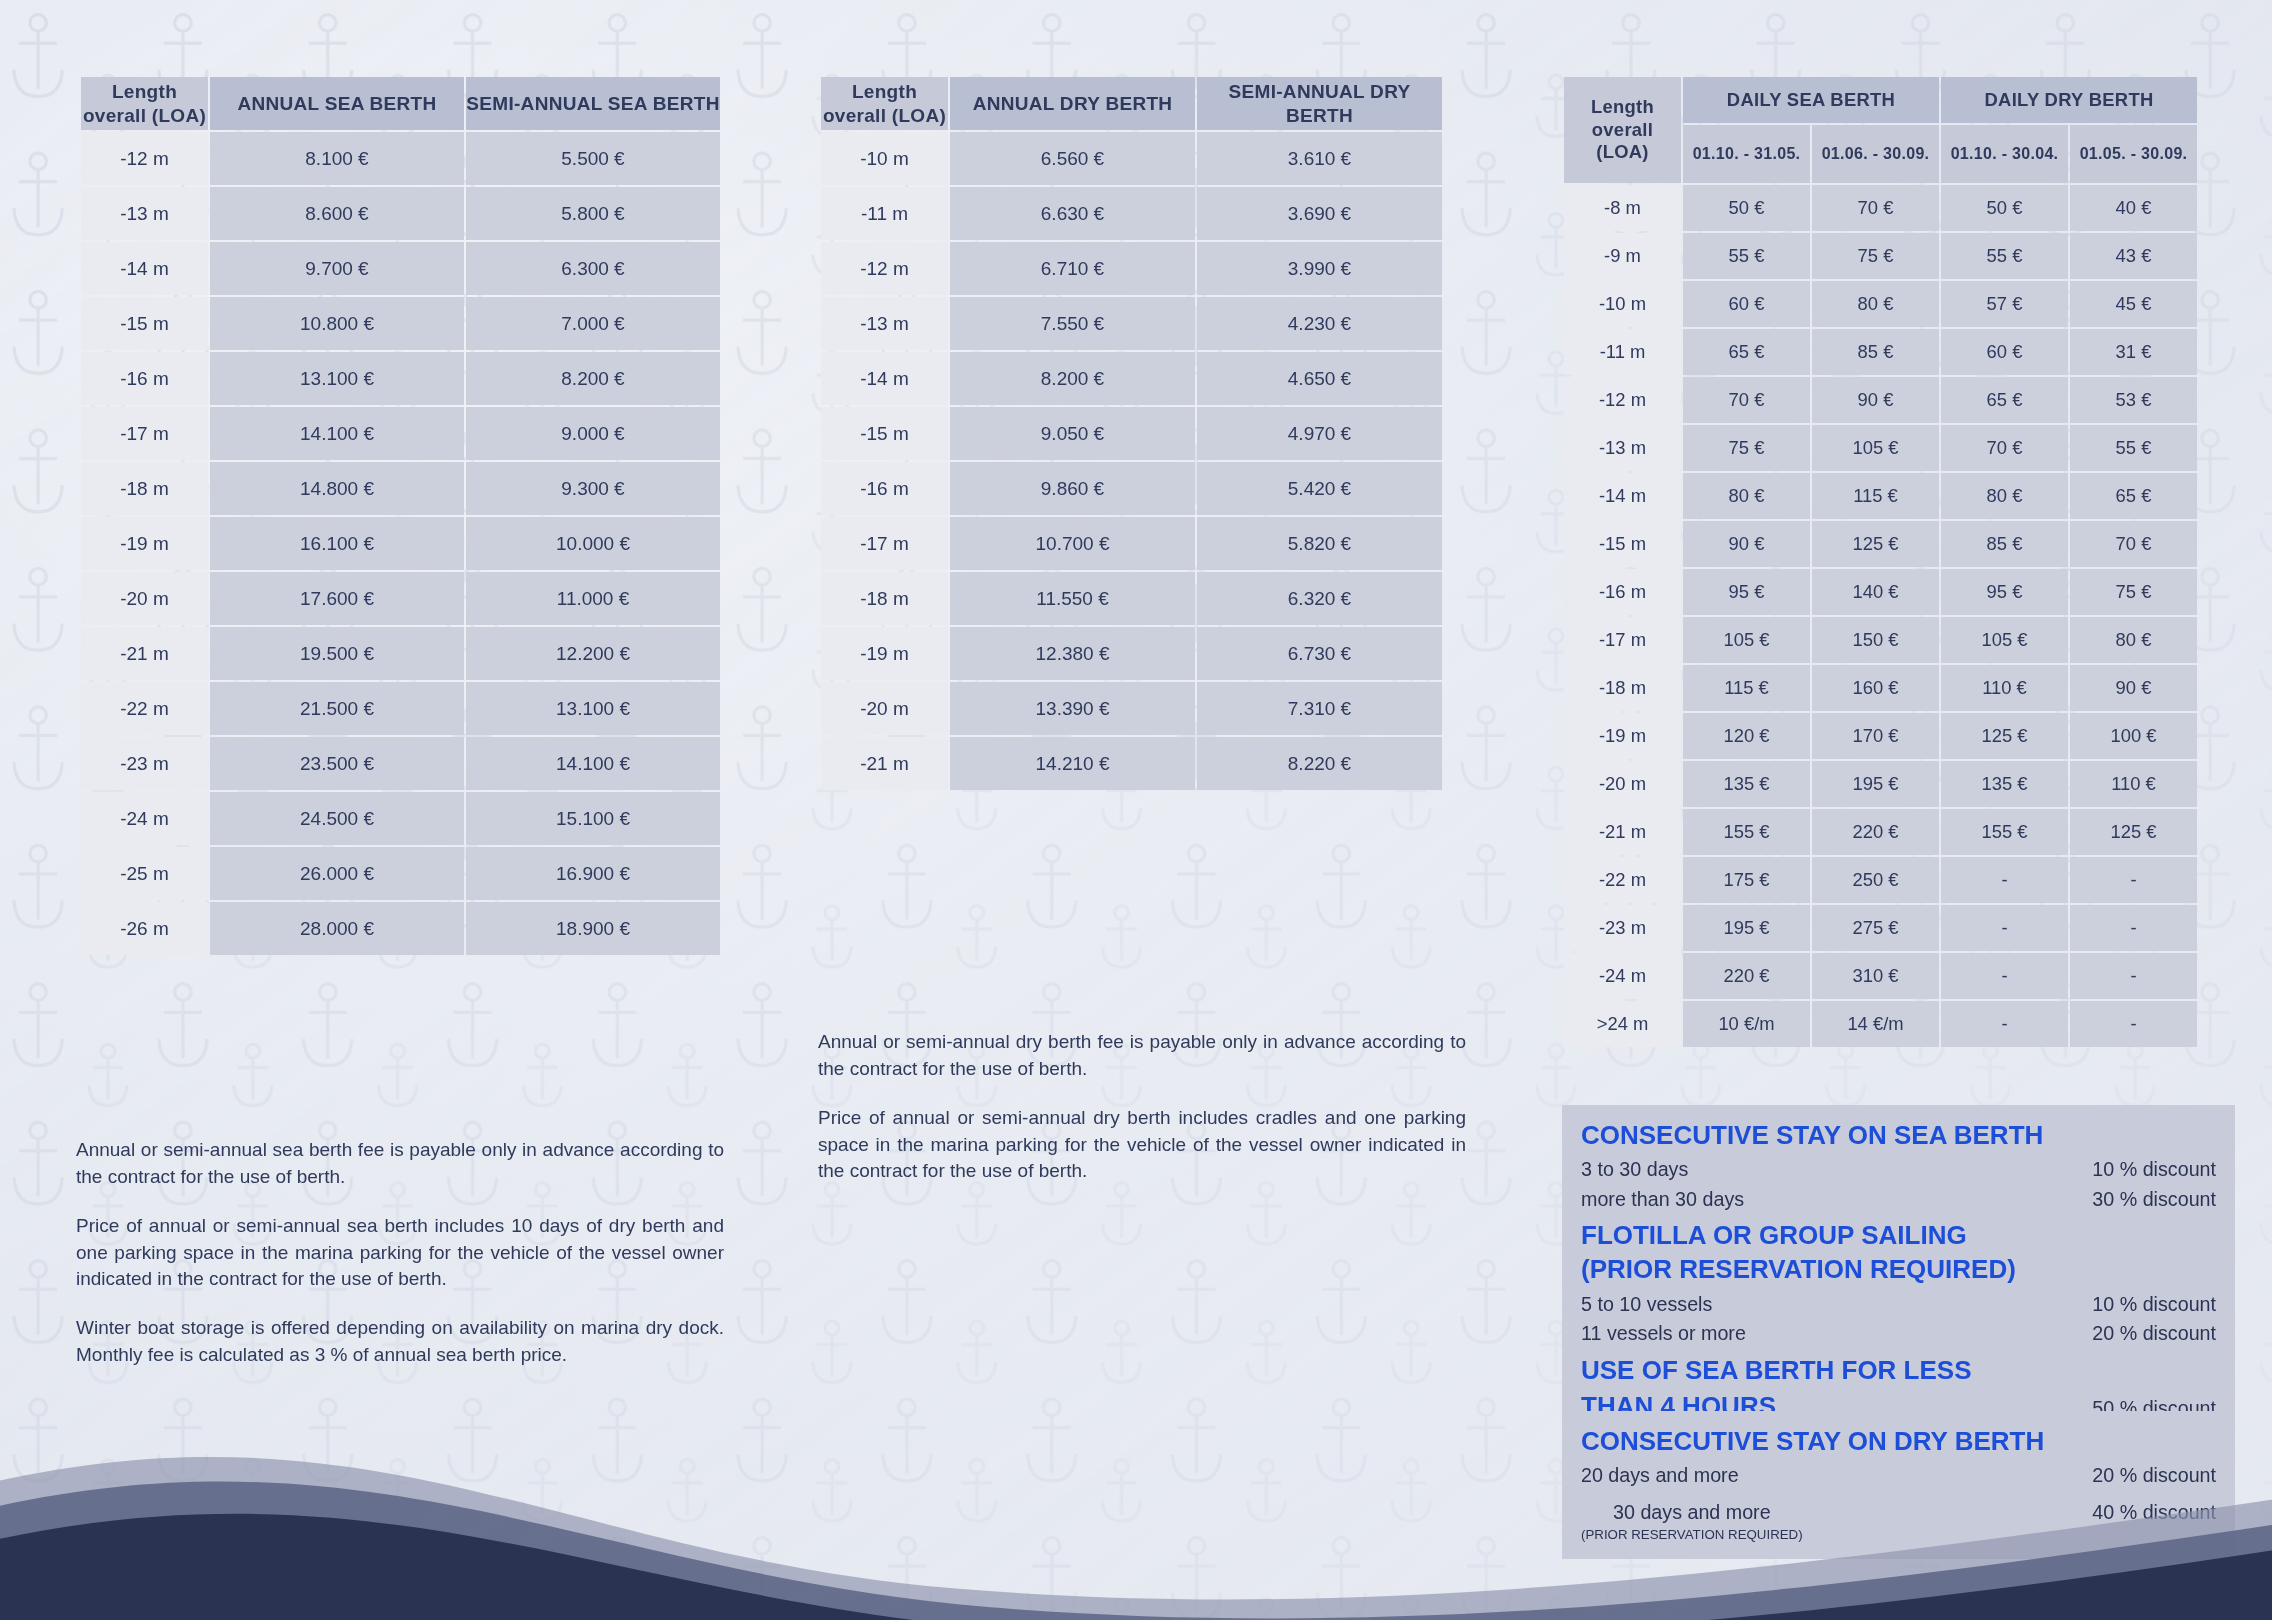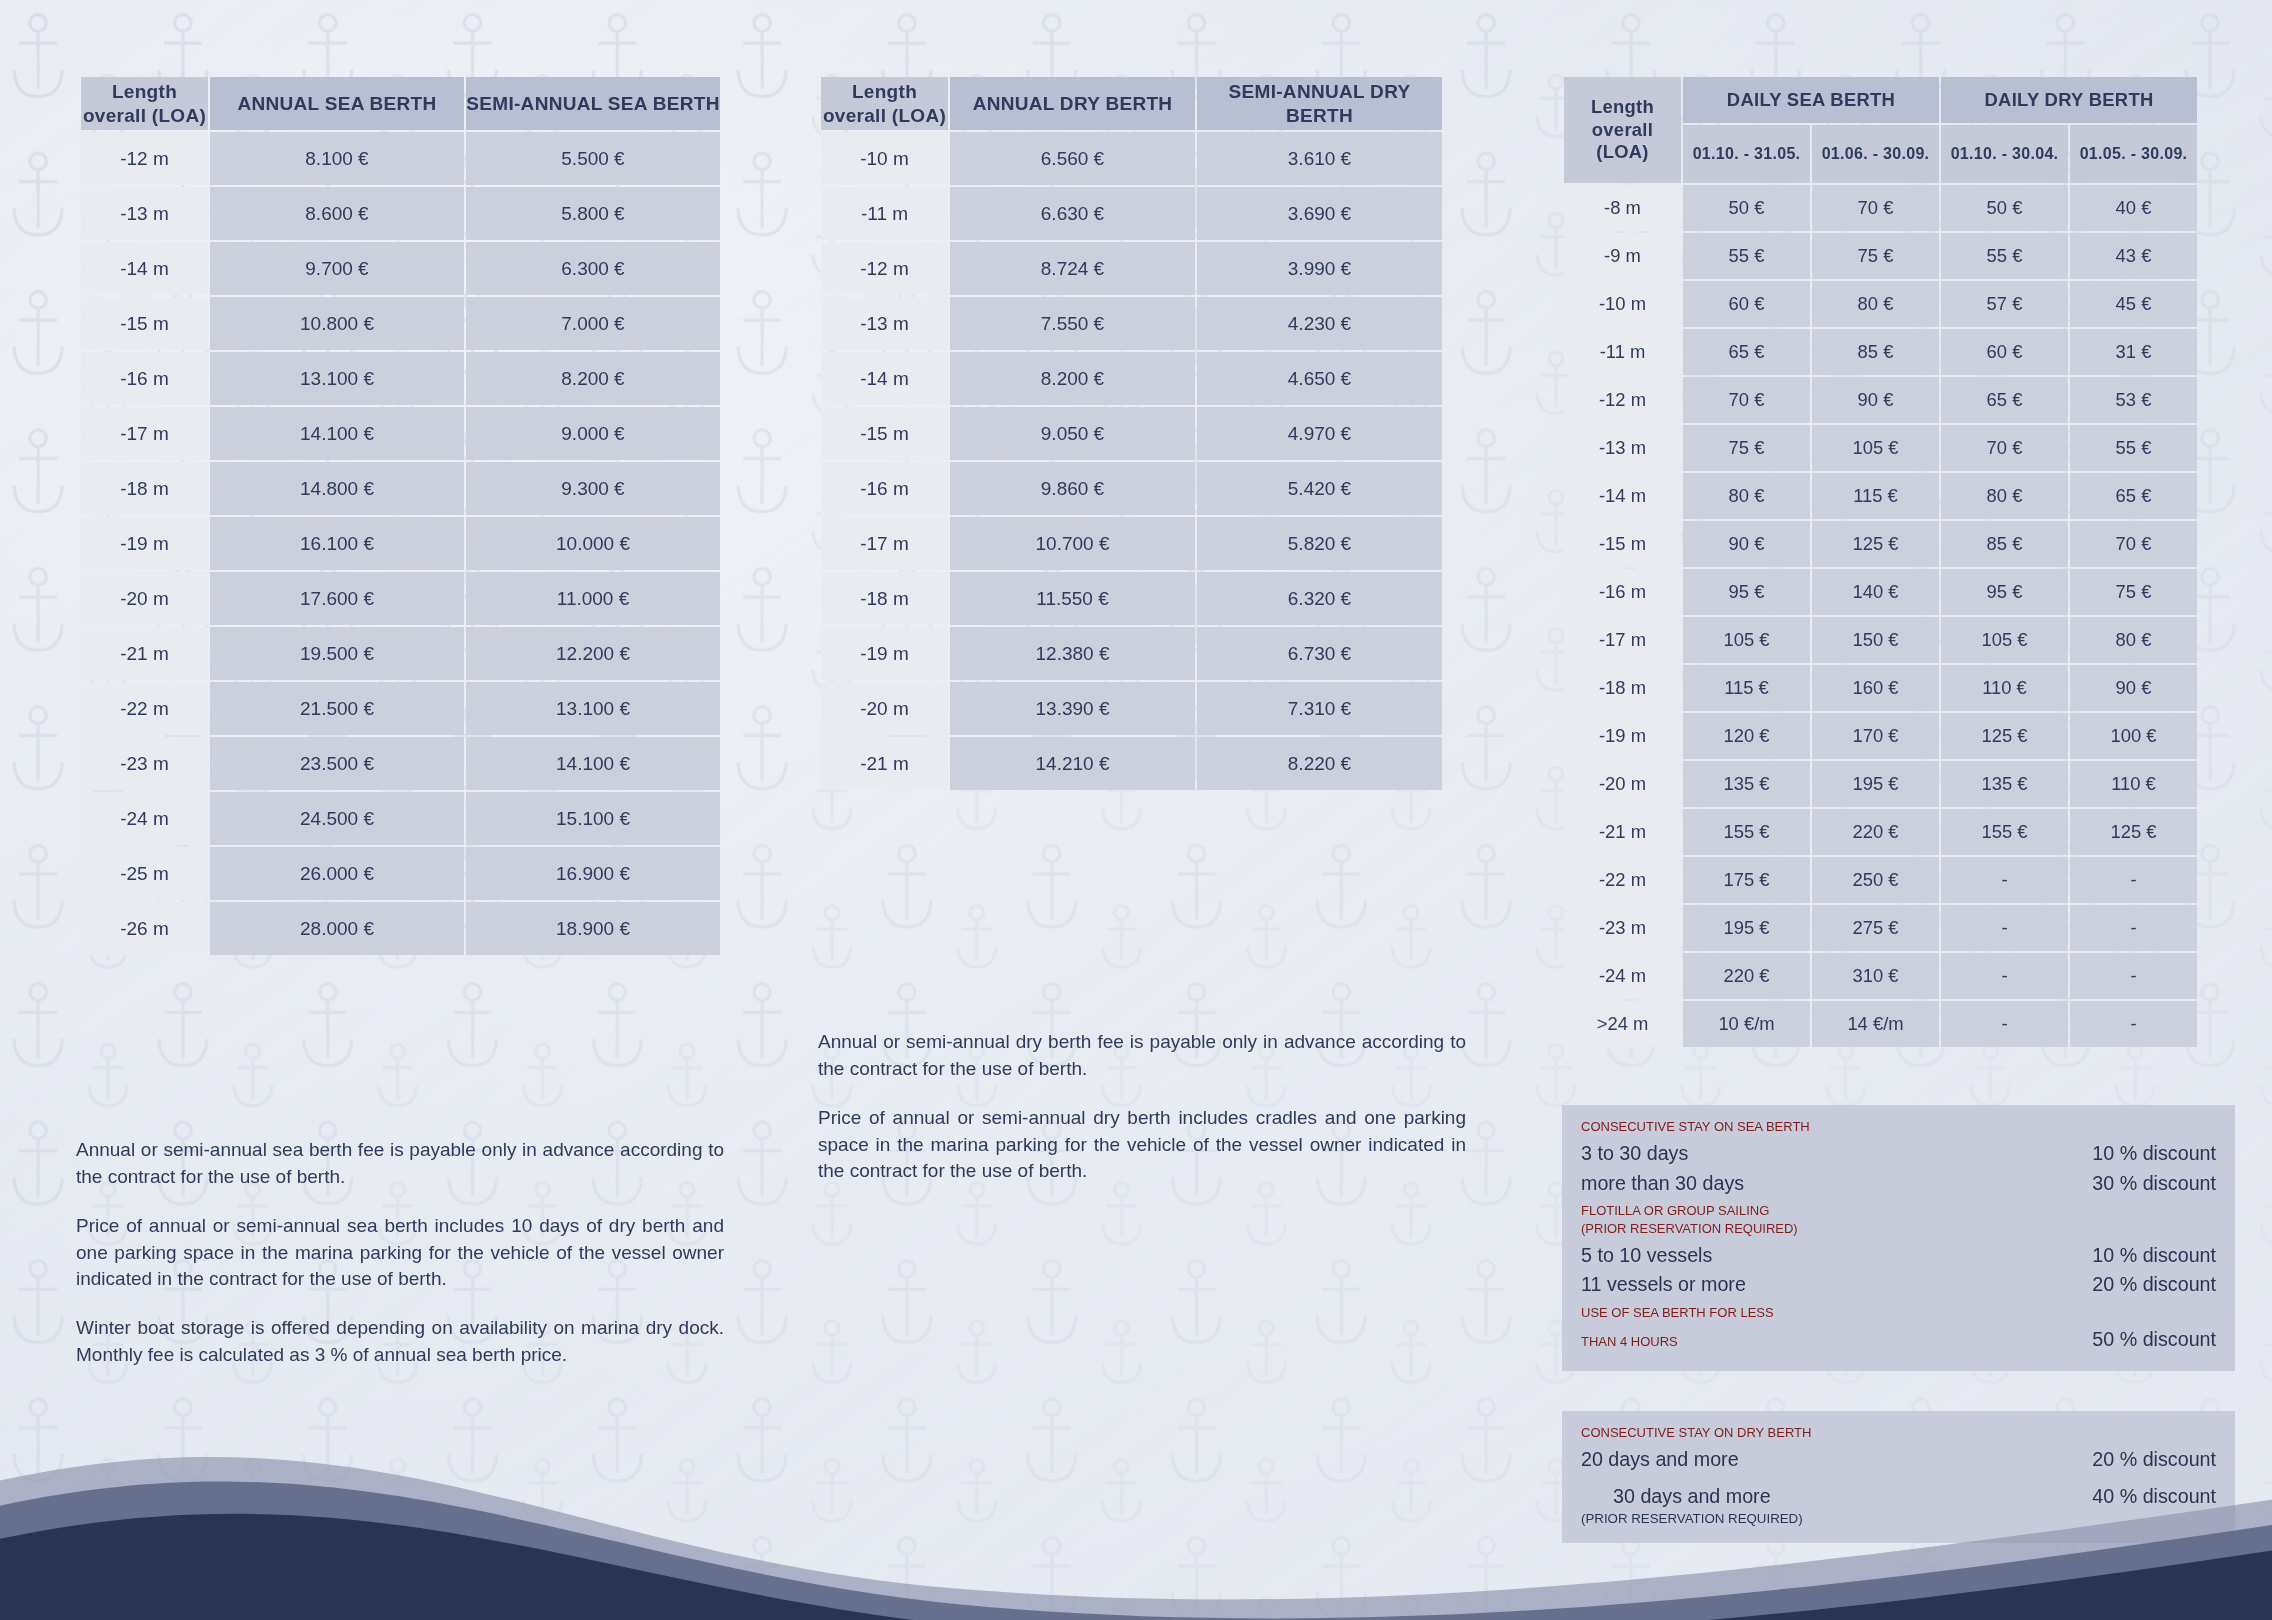--- a/index.html
+++ b/index.html
@@ -82,21 +82,21 @@
   
   .discbox{
     position:absolute;
     background:#c8ccda;
     padding:14px 19px 16.5px 19px;
     box-sizing:border-box;
   }
   #disc1{left:1562px;top:1105px;width:673px;}
   #disc2{left:1562px;top:1411px;width:673px;}
   .disc-title{
-    font-size:13px;font-weight:normal;color:#7f1d1d;margin:0 0 3.8px 0;line-height:1.25;
+    font-size:26px;font-weight:bold;color:#1d4ed8;margin:0 0 3.8px 0;line-height:1.25;
   }
   .disc-row{
     display:flex;justify-content:space-between;align-items:baseline;
     font-size:19.7px;line-height:1.5;color:#2b3353;
   }
   .disc-row .lbl{text-align:center;}
   .disc-row .amt{text-align:right;white-space:nowrap;}
   .small-note{font-size:13.3px;display:block;line-height:1.1;font-weight:normal;}
 </style>
 </head>
@@ -230,21 +230,21 @@
           <td class="wcol">6.560 €</td>
           <td class="wcol">3.610 €</td>
         </tr>
         <tr>
           <td class="loa-col">-11 m</td>
           <td class="wcol">6.630 €</td>
           <td class="wcol">3.690 €</td>
         </tr>
         <tr>
           <td class="loa-col">-12 m</td>
-          <td class="wcol">8.724 €</td>
+          <td class="wcol">6.710 €</td>
           <td class="wcol">3.990 €</td>
         </tr>
         <tr>
           <td class="loa-col">-13 m</td>
           <td class="wcol">7.550 €</td>
           <td class="wcol">4.230 €</td>
         </tr>
         <tr>
           <td class="loa-col">-14 m</td>
           <td class="wcol">8.200 €</td>

